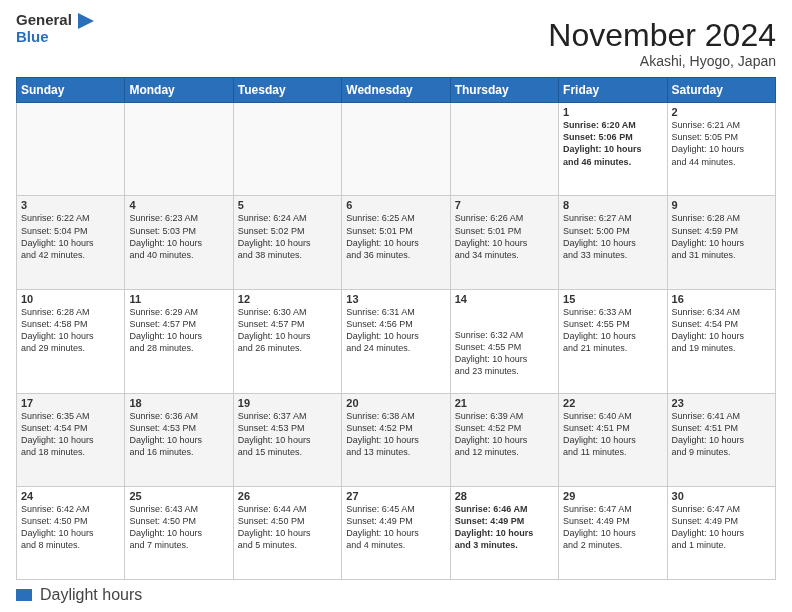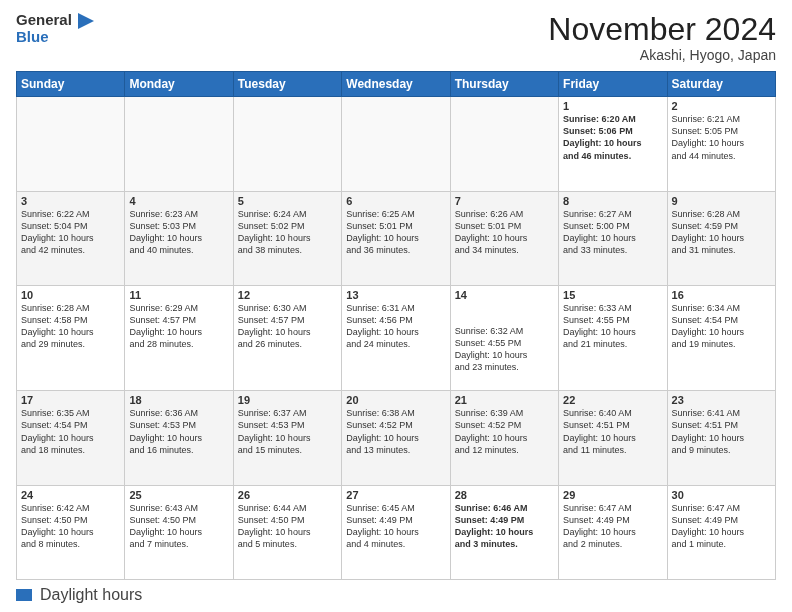--- a/index.html
+++ b/index.html
@@ -23,20 +23,21 @@
       align-items: flex-start;
       margin-bottom: 8px;
     }
     .logo {
       display: flex;
       align-items: center;
       gap: 4px;
     }
     .title-block {
       text-align: right;
+      margin-top: 6px;
     }
     .month-title {
       font-size: 32px;
       font-weight: normal;
       color: #222;
       line-height: 1.1;
     }
     .location {
       font-size: 14px;
       color: #444;

